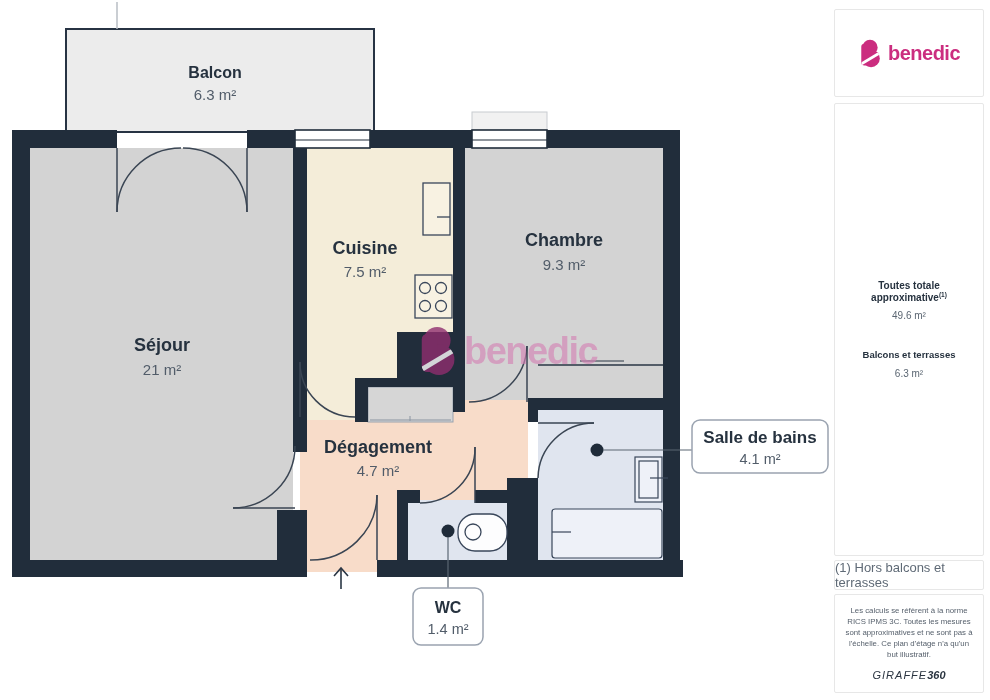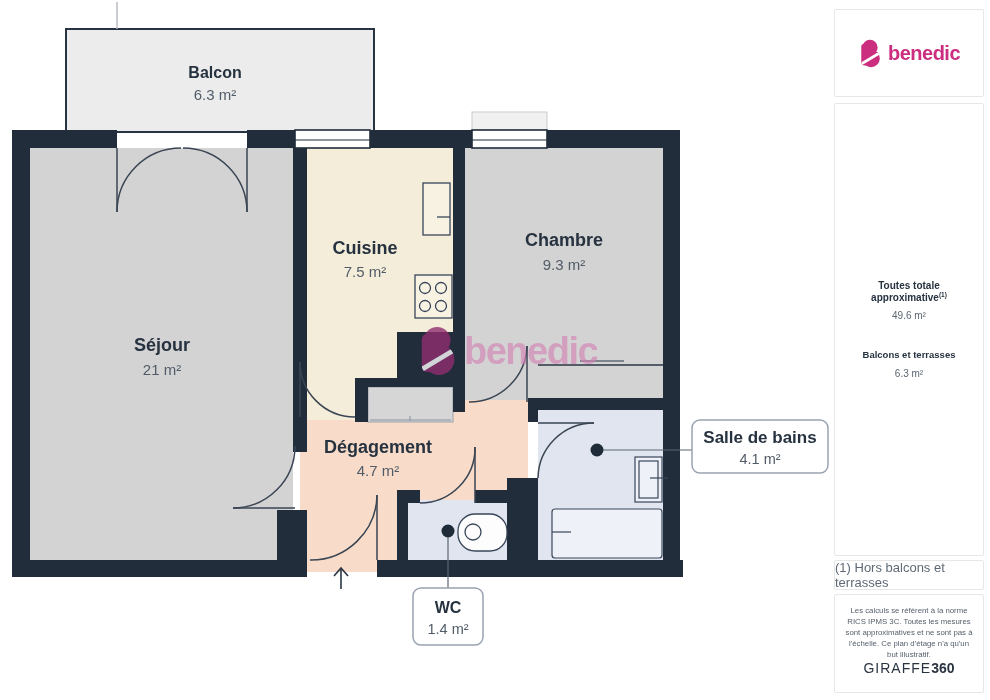--- a/index.html
+++ b/index.html
@@ -16,23 +16,23 @@
   #logo-box{top:9px;height:88px;display:flex;align-items:center;justify-content:center;gap:6px;}
   #logo-text{color:#cb2d7f;font-weight:bold;font-size:20px;letter-spacing:-.5px;}
   #main-box{top:103px;height:453px;display:flex;flex-direction:column;align-items:center;justify-content:center;text-align:center;}
   .sb-title{font-size:10px;font-weight:bold;color:#26323f;margin:0 4px 7px;}
   .sb-title sup{font-size:6.5px;}
   .sb-val{font-size:10px;color:#5b6672;margin-bottom:28px;}
   .sb-sub{font-size:9.5px;font-weight:bold;color:#26323f;margin-bottom:8px;}
   .sb-val2{font-size:10px;color:#5b6672;}
   #footnote-box{top:560px;height:30px;display:flex;align-items:center;justify-content:center;}
   #footnote-box div{font-size:13px;color:#5f6a76;}
-  #info-box{top:594px;height:99px;display:flex;flex-direction:column;justify-content:flex-start;align-items:center;padding:10px 10px 11px;}
+  #info-box{top:594px;height:99px;display:flex;flex-direction:column;justify-content:space-between;align-items:center;padding:10px 10px 11px;}
   #disclaimer{font-size:7.8px;line-height:1.42;color:#555f6b;text-align:center;}
-  #brand-line{font-size:14px;color:#2a3440;}
+  #brand-line{font-size:11px;color:#2a3440;font-style:italic;}
   #brand-giraffe{letter-spacing:1px;font-weight:400;}
   #brand-360{font-weight:bold;}
 </style>
 </head>
 <body>
 
 <div id="page">
 
   <svg id="plan-svg" width="830" height="700" viewBox="0 0 830 700">
 

